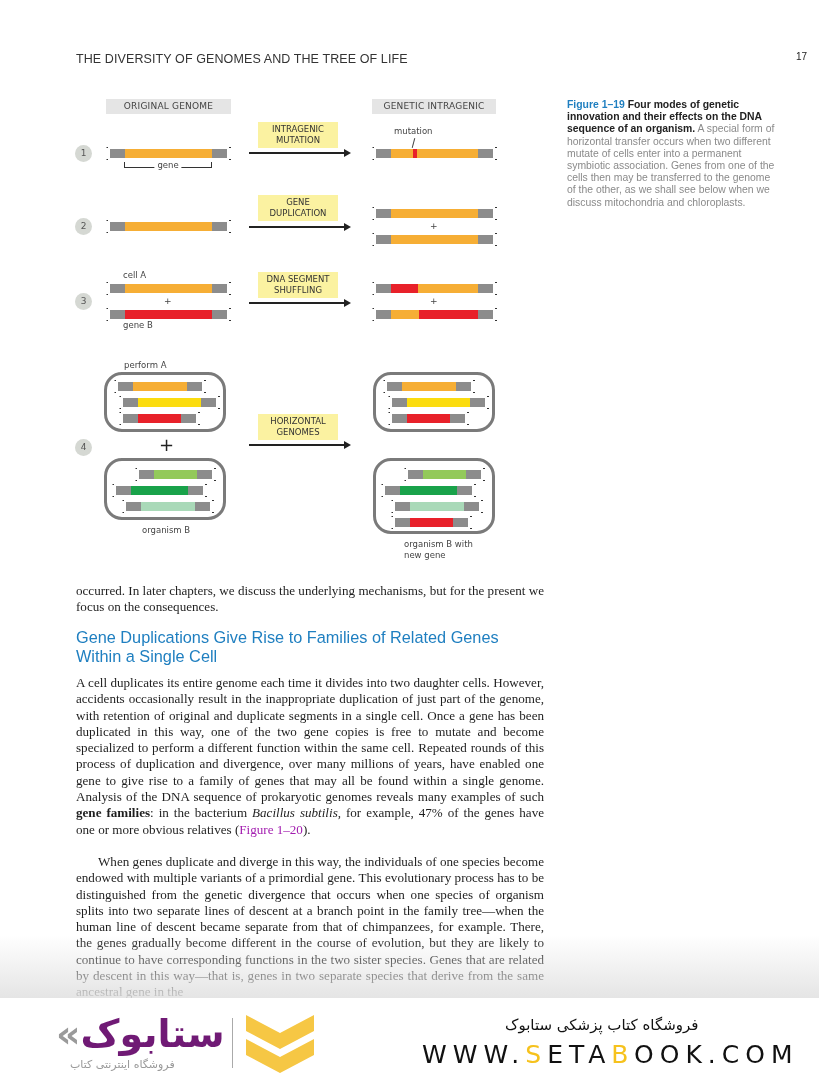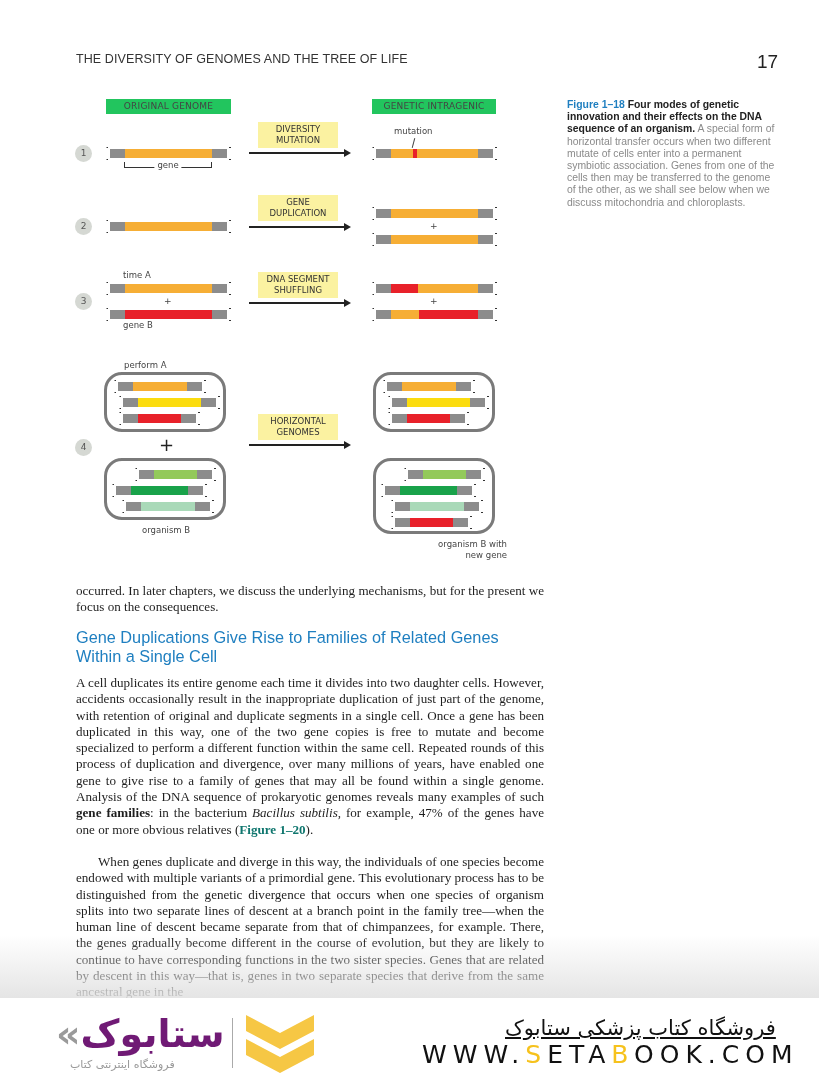--- a/index.html
+++ b/index.html
@@ -1,21 +1,21 @@
 <!DOCTYPE html>
 <html><head>
 <meta charset="utf-8">
 <style>
   html, body { margin:0; padding:0; background:#fff; }
   body { width:819px; height:1080px; position:relative; overflow:hidden; font-family:"Liberation Serif", serif; color:#222; }
   .running-head { position:absolute; left:76px; top:52px; font-family:"Liberation Sans", sans-serif; font-size:12.5px; color:#333; letter-spacing:0.1px; }
-  .page-num { position:absolute; left:757px; top:51px; font-family:"Liberation Sans", sans-serif; font-size:19px; color:#222; }
+  .page-num { position:absolute; left:796px; top:51px; font-family:"Liberation Sans", sans-serif; font-size:10px; color:#222; }
 
   .figure { position:absolute; left:0; top:0; width:560px; height:580px; }
-  .col-head { position:absolute; top:99px; height:15px; background:#22c55e; font-family:"DejaVu Sans", sans-serif; font-size:9px; color:#444; text-align:center; line-height:15px; letter-spacing:0.2px; }
+  .col-head { position:absolute; top:99px; height:15px; background:#e5e5e5; font-family:"DejaVu Sans", sans-serif; font-size:9px; color:#444; text-align:center; line-height:15px; letter-spacing:0.2px; }
   .proc-label { position:absolute; background:#fbf2a1; font-family:"DejaVu Sans", sans-serif; font-size:8.5px; color:#333; text-align:center; line-height:11px; padding:2px 0; }
   .arrow { position:absolute; height:2px; background:#222; }
   .arrow::after { content:""; position:absolute; right:-2px; top:-3px; border-left:7px solid #222; border-top:4px solid transparent; border-bottom:4px solid transparent; }
   .step-badge { position:absolute; width:17px; height:17px; border-radius:50%; background:#d5d8d3; font-family:"DejaVu Sans", sans-serif; font-size:9px; color:#555; text-align:center; line-height:17px; }
 
   .dna { position:absolute; height:9px; display:flex; }
   .dna .cap { width:2px; height:13px; margin-top:-2px; border-top:1px solid #333; border-bottom:1px solid #333; box-sizing:border-box; }
   .dna .cap.l { border-left:1px solid transparent; margin-right:2px; }
   .dna .cap.r { margin-left:2px; }
   .dna .seg { height:9px; }
@@ -34,31 +34,31 @@
   .gene-bracket { position:absolute; height:5px; border-left:1px solid #333; border-right:1px solid #333; border-bottom:1px solid #333; }
   .gene-bracket span { position:absolute; left:50%; transform:translateX(-50%); top:-2px; background:#fff; padding:0 3px; font-family:"DejaVu Sans", sans-serif; font-size:8.5px; color:#444; }
   .mut-line { position:absolute; width:1px; height:10px; background:#444; transform:rotate(15deg); }
 
   .caption { position:absolute; left:567px; top:99px; width:210px; font-family:"Liberation Sans", sans-serif; font-size:10.4px; line-height:12.2px; color:#8a8a8a; }
   .caption .fig-num { color:#1f7fc0; font-weight:bold; }
   .caption .fig-title { color:#222; font-weight:bold; }
 
   .body-text { position:absolute; left:76px; width:468px; font-size:13.1px; line-height:16.3px; text-align:justify; color:#1e1e1e; }
   .section-head { position:absolute; left:76px; top:628px; width:470px; font-family:"Liberation Sans", sans-serif; font-size:16.3px; line-height:19px; color:#1f7fc0; }
-  .fig-ref { color:#0f766e; font-weight:bold; }
+  .fig-ref { color:#a21caf; font-weight:normal; }
   .indent { text-indent:22px; }
 
   .fade { position:absolute; left:0; top:935px; width:819px; height:65px; background:linear-gradient(rgba(255,255,255,0), rgba(225,225,225,0.9)); }
   .footer { position:absolute; left:0; top:998px; width:819px; height:82px; background:#fff; }
   .logo-en { position:absolute; left:56px; top:1012px; font-family:"DejaVu Sans", sans-serif; font-size:38px; font-weight:bold; letter-spacing:-2px; }
   .logo-en .g { color:#9a9a9a; }
   .logo-en .y { color:#701a75; }
   .logo-sub { position:absolute; left:70px; top:1058px; font-family:"DejaVu Sans", sans-serif; font-size:11px; color:#999; direction:rtl; }
   .logo-div { position:absolute; left:232px; top:1018px; width:1px; height:50px; background:#aaa; }
-  .store-fa { position:absolute; left:505px; top:1016px; font-family:"DejaVu Sans", sans-serif; font-size:21px; color:#111; direction:rtl;text-decoration:underline; }
+  .store-fa { position:absolute; left:505px; top:1016px; font-family:"DejaVu Sans", sans-serif; font-size:15px; color:#111; direction:rtl; }
   .store-url { position:absolute; left:422px; top:1040px; font-family:"DejaVu Sans", sans-serif; font-size:25px; letter-spacing:6px; color:#111; }
   .store-url .y { color:#f6c21d; }
 </style>
 </head>
 <body>
 
 <div class="running-head">THE DIVERSITY OF GENOMES AND THE TREE OF LIFE</div>
 <div class="page-num">17</div>
 
 <div class="figure">
@@ -70,21 +70,21 @@
     <div class="cap l"></div>
       <div class="seg gray" style="width:15px"></div>
       <div class="seg orange" style="width:87px"></div>
       <div class="seg gray" style="width:15px"></div>
       <div class="cap r"></div>
   </div>
   <div class="gene-bracket" style="left:124px; top:162px; width:86px;">
       <span>gene</span>
     </div>
   <div class="proc-label" style="left:258px; top:122px; width:80px;">
-    <div>DIVERSITY</div>
+    <div>INTRAGENIC</div>
       <div>MUTATION</div>
   </div>
   <div class="arrow" style="left:249px; top:152px; width:100px;"></div>
   <div class="small-label" style="left:394px; top:126px;">mutation</div>
   <div class="mut-line" style="left:413px; top:138px;"></div>
   <div class="dna" style="left:372px; top:149px;">
     <div class="cap l"></div>
       <div class="seg gray" style="width:15px"></div>
       <div class="seg orange" style="width:22px"></div>
       <div class="seg red" style="width:4px"></div>
@@ -116,21 +116,21 @@
   <div class="plus" style="left:430px; top:221px;">+</div>
   <div class="dna" style="left:372px; top:235px;">
     <div class="cap l"></div>
       <div class="seg gray" style="width:15px"></div>
       <div class="seg orange" style="width:87px"></div>
       <div class="seg gray" style="width:15px"></div>
       <div class="cap r"></div>
   </div>
 
   <div class="step-badge" style="left:75px; top:293px;">3</div>
-  <div class="small-label" style="left:123px; top:270px;">time A</div>
+  <div class="small-label" style="left:123px; top:270px;">cell A</div>
   <div class="dna" style="left:106px; top:284px;">
     <div class="cap l"></div>
       <div class="seg gray" style="width:15px"></div>
       <div class="seg orange" style="width:87px"></div>
       <div class="seg gray" style="width:15px"></div>
       <div class="cap r"></div>
   </div>
   <div class="plus" style="left:164px; top:296px;">+</div>
   <div class="dna" style="left:106px; top:310px;">
     <div class="cap l"></div>
@@ -263,28 +263,28 @@
       <div class="seg gray" style="width:15px"></div>
       <div class="cap r"></div>
   </div>
   <div class="dna" style="left:391px; top:518px;">
     <div class="cap l"></div>
       <div class="seg gray" style="width:15px"></div>
       <div class="seg red" style="width:43px"></div>
       <div class="seg gray" style="width:15px"></div>
       <div class="cap r"></div>
   </div>
-  <div class="small-label" style="left:417px; top:539px; text-align:right; width:90px; line-height:11px;">
+  <div class="small-label" style="left:404px; top:539px; text-align:left; width:90px; line-height:11px;">
     <div>organism B with</div>
       <div>new gene</div>
   </div>
 </div>
 
 <div class="caption">
-  <span class="fig-num">Figure 1–18</span>
+  <span class="fig-num">Figure 1–19</span>
   <span class="fig-title">Four modes of genetic innovation and their effects on the DNA sequence of an organism.</span>
   <span>A special form of horizontal transfer occurs when two different mutate of cells enter into a permanent symbiotic association. Genes from one of the cells then may be transferred to the genome of the other, as we shall see below when we discuss mitochondria and chloroplasts.</span>
 </div>
 
 <div class="body-text" style="top:583px;">occurred. In later chapters, we discuss the underlying mechanisms, but for the present we focus on the consequences.</div>
 <div class="section-head">Gene Duplications Give Rise to Families of Related Genes Within a Single Cell</div>
 <div class="body-text" style="top:675px;">
   <span>A cell duplicates its entire genome each time it divides into two daughter cells. However, accidents occasionally result in the inappropriate duplication of just part of the genome, with retention of original and duplicate segments in a single cell. Once a gene has been duplicated in this way, one of the two gene copies is free to mutate and become specialized to perform a different function within the same cell. Repeated rounds of this process of duplication and divergence, over many millions of years, have enabled one gene to give rise to a family of genes that may all be found within a single genome. Analysis of the DNA sequence of prokaryotic genomes reveals many examples of such </span><b>gene families</b><span>: in the bacterium </span><i>Bacillus subtilis</i><span>, for example, 47% of the genes have one or more obvious relatives (</span><span class="fig-ref">Figure 1–20</span><span>).</span>
 </div>
 <div class="body-text indent" style="top:854px;">When genes duplicate and diverge in this way, the individuals of one species become endowed with multiple variants of a primordial gene. This evolutionary process has to be distinguished from the genetic divergence that occurs when one species of organism splits into two separate lines of descent at a branch point in the family tree—when the human line of descent became separate from that of chimpanzees, for example. There, the genes gradually become different in the course of evolution, but they are likely to continue to have corresponding functions in the two sister species. Genes that are related by descent in this way—that is, genes in two separate species that derive from the same ancestral gene in the</div>

